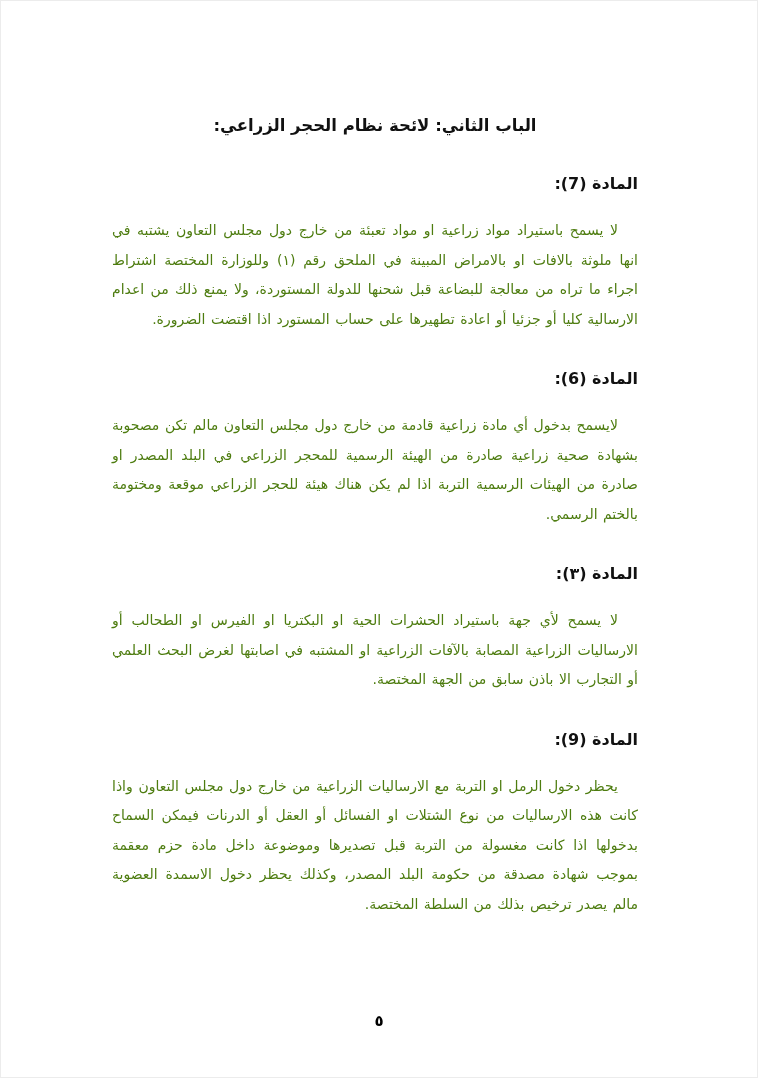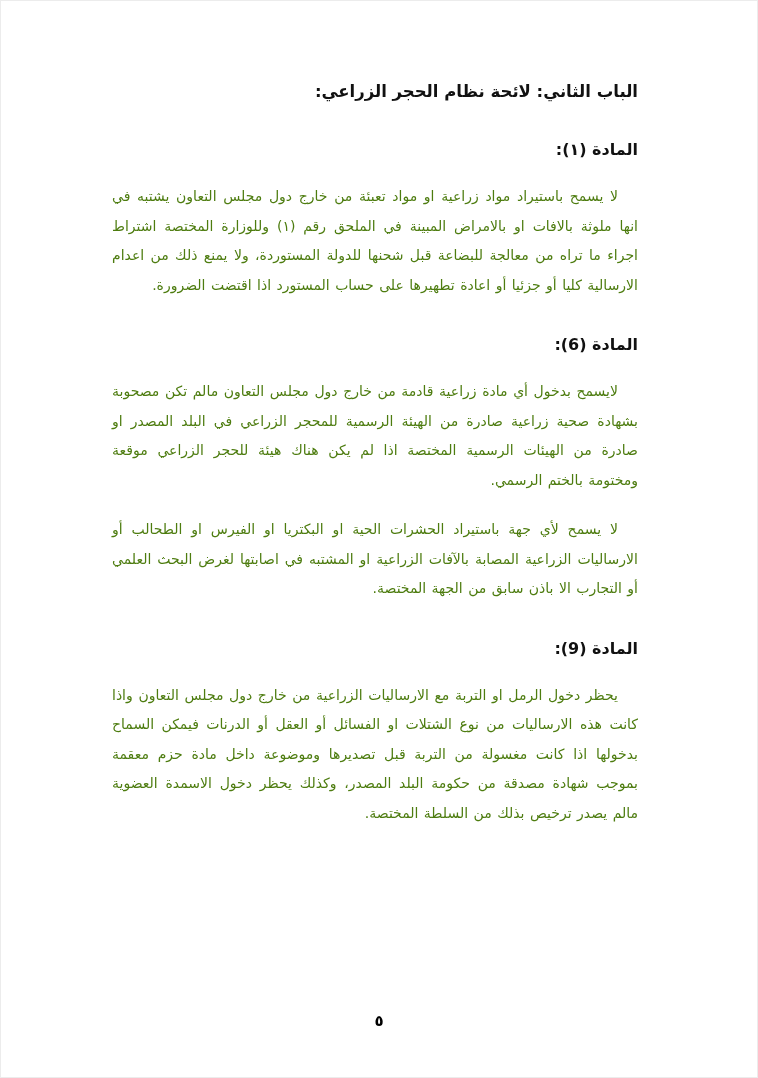--- a/index.html
+++ b/index.html
@@ -17,25 +17,25 @@
     box-shadow: inset 0 0 0 1px #ececec;
   }
   .doc {
     position: absolute;
     top: 0;
     right: 120px;
     left: 112px;
     direction: rtl;
   }
   .chapter-title {
-    padding-top: 79px;
+    padding-top: 113px;
     font-size: 16.5px;
     font-weight: 700;
     line-height: 26px;
-    text-align: right;
+    text-align: center;
     letter-spacing: 0.2px;
   }
   .article {
     margin: 0;
   }
   .article-heading {
     margin-top: 33px;
     font-size: 16px;
     font-weight: 700;
     line-height: 24px;
@@ -62,30 +62,31 @@
   }
 </style>
 </head>
 <body>
 
 <div class="doc">
 
   <div class="chapter-title">الباب الثاني: لائحة نظام الحجر الزراعي:</div>
 
   <section class="article">
-    <div class="article-heading">المادة (١):</div>
+    <div class="article-heading">المادة (7):</div>
     <p class="article-body">لا يسمح باستيراد مواد زراعية او مواد تعبئة من خارج دول مجلس التعاون يشتبه في انها ملوثة بالافات او بالامراض المبينة في الملحق رقم (١) وللوزارة المختصة اشتراط اجراء ما تراه من معالجة للبضاعة قبل شحنها للدولة المستوردة، ولا يمنع ذلك من اعدام الارسالية كليا أو جزئيا أو اعادة تطهيرها على حساب المستورد اذا اقتضت الضرورة.</p>
   </section>
 
   <section class="article">
     <div class="article-heading">المادة (6):</div>
-    <p class="article-body">لايسمح بدخول أي مادة زراعية قادمة من خارج دول مجلس التعاون مالم تكن مصحوبة بشهادة صحية زراعية صادرة من الهيئة الرسمية للمحجر الزراعي في البلد المصدر او صادرة من الهيئات الرسمية المختصة اذا لم يكن هناك هيئة للحجر الزراعي موقعة ومختومة بالختم الرسمي.</p>
+    <p class="article-body">لايسمح بدخول أي مادة زراعية قادمة من خارج دول مجلس التعاون مالم تكن مصحوبة بشهادة صحية زراعية صادرة من الهيئة الرسمية للمحجر الزراعي في البلد المصدر او صادرة من الهيئات الرسمية التربة اذا لم يكن هناك هيئة للحجر الزراعي موقعة ومختومة بالختم الرسمي.</p>
   </section>
 
   <section class="article">
+    <div class="article-heading">المادة (٣):</div>
     <p class="article-body">لا يسمح لأي جهة باستيراد الحشرات الحية او البكتريا او الفيرس او الطحالب أو الارساليات الزراعية المصابة بالآفات الزراعية او المشتبه في اصابتها لغرض البحث العلمي أو التجارب الا باذن سابق من الجهة المختصة.</p>
   </section>
 
   <section class="article">
     <div class="article-heading">المادة (9):</div>
     <p class="article-body">يحظر دخول الرمل او التربة مع الارساليات الزراعية من خارج دول مجلس التعاون واذا كانت هذه الارساليات من نوع الشتلات او الفسائل أو العقل أو الدرنات فيمكن السماح بدخولها اذا كانت مغسولة من التربة قبل تصديرها وموضوعة داخل مادة حزم معقمة بموجب شهادة مصدقة من حكومة البلد المصدر، وكذلك يحظر دخول الاسمدة العضوية مالم يصدر ترخيص بذلك من السلطة المختصة.</p>
   </section>
 
 </div>
 

